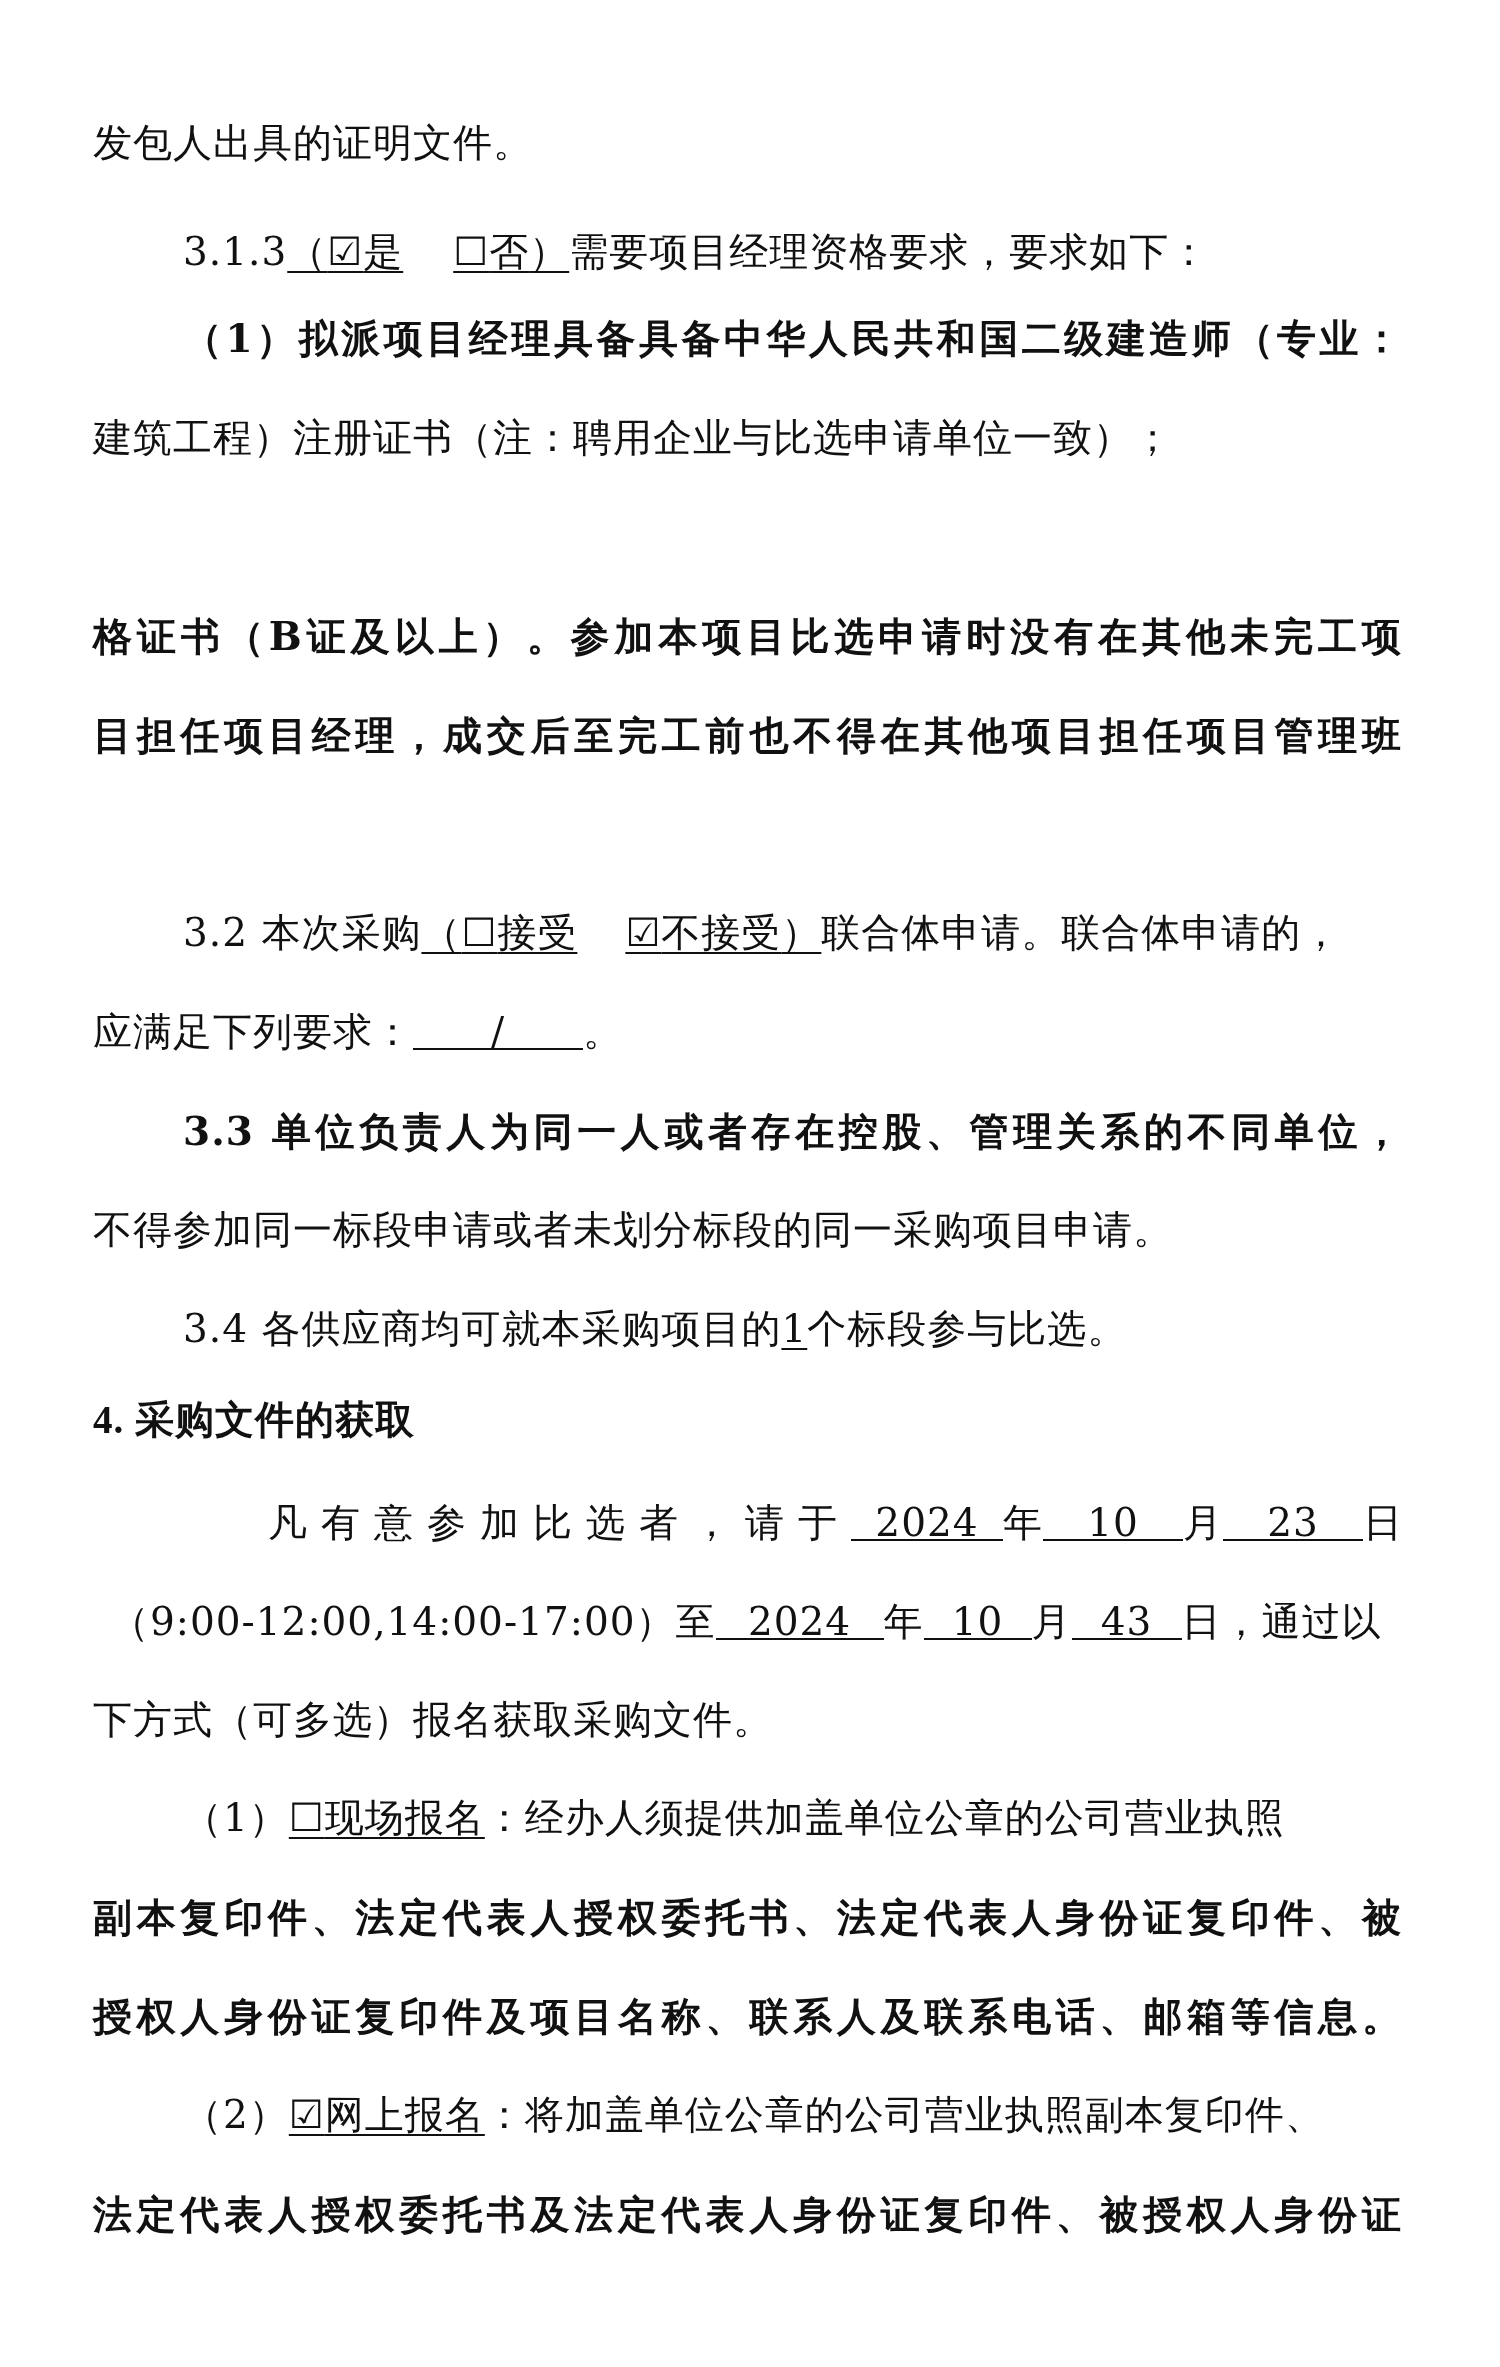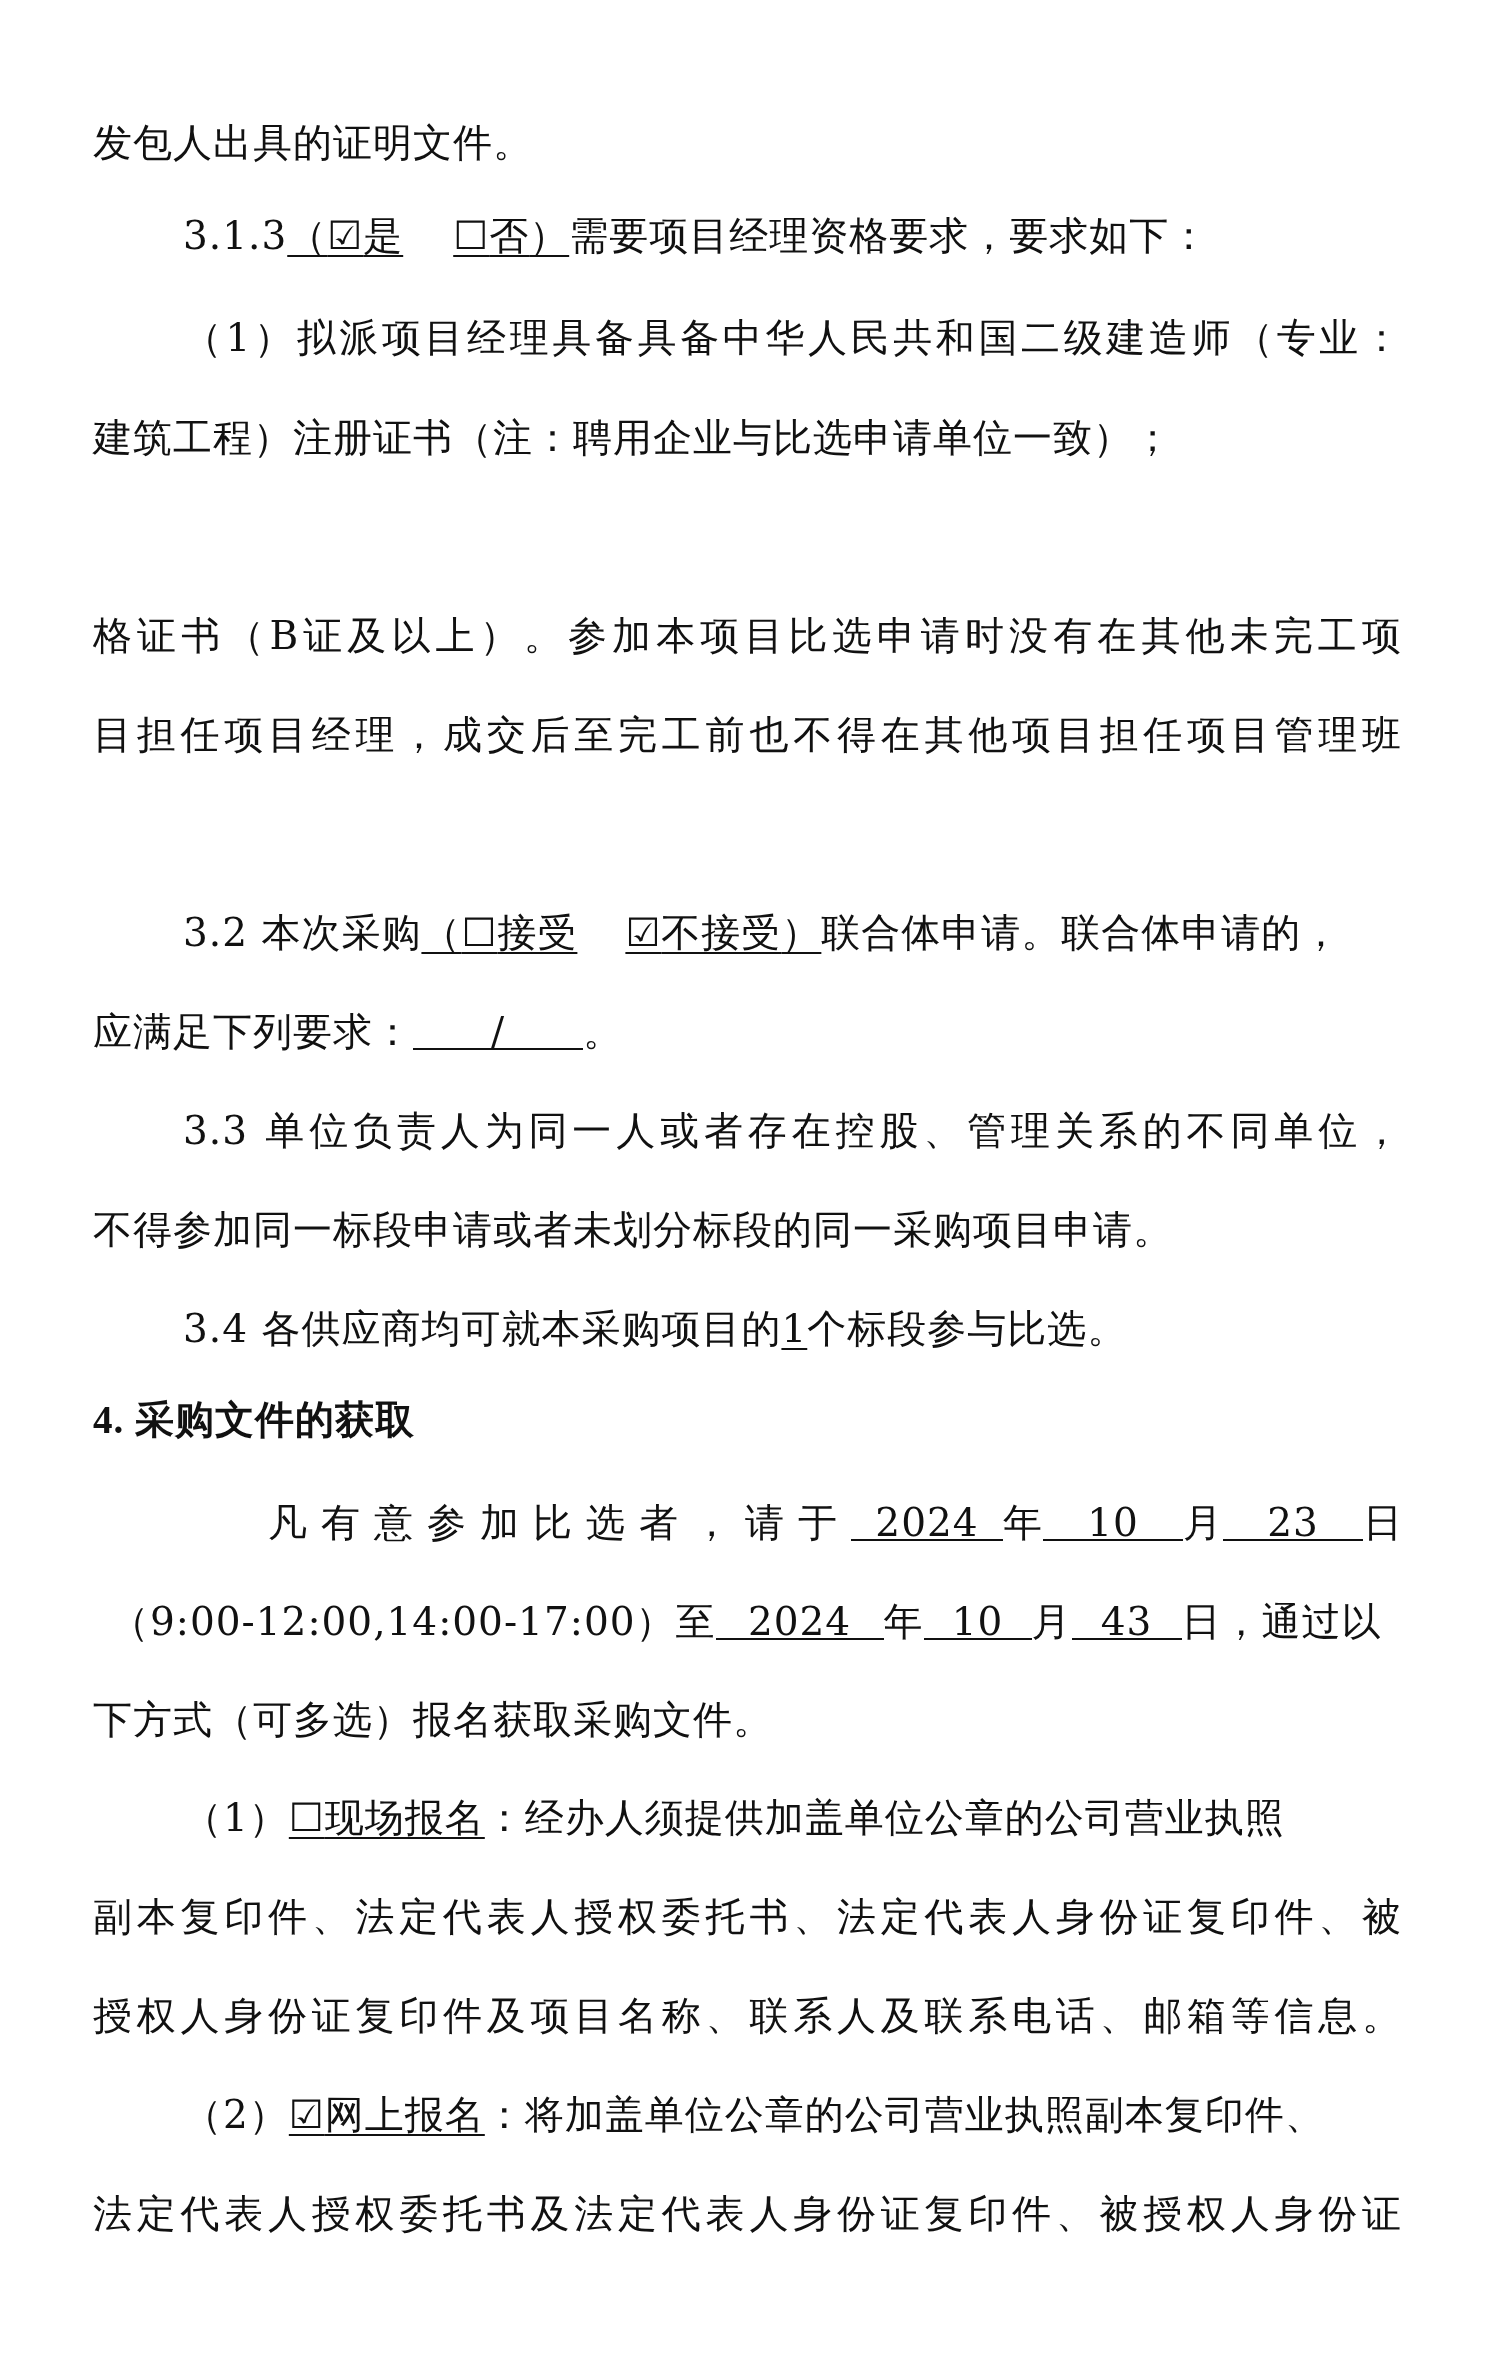--- a/index.html
+++ b/index.html
@@ -1,38 +1,38 @@
 <!DOCTYPE html>
 <html><head>
 <meta charset="utf-8">
 <style>
   html, body { margin: 0; padding: 0; background: #ffffff; }
   body { width: 1500px; height: 2367px; position: relative; overflow: hidden;
          font-family: "DejaVu Serif", "Liberation Serif", serif; color: #111111; }
   .page { position: absolute; left: 0; top: 0; width: 1310px; height: 2367px; background: #ffffff; }
   .line { position: absolute; left: 93px; width: 1309px; height: 56px;
           font-size: 39px; line-height: 56px; white-space: nowrap; letter-spacing: 1px; }
-  .line.just { text-align: justify; text-align-last: justify; }
+  .line.just { text-align: justify; text-align-last: justify; font-weight: bold; }
   .line.indent { left: 183px; width: 1219px; }
   .u { text-decoration: underline; text-decoration-thickness: 2px; text-underline-offset: 6px; }
   .heading { font-family: Liberation Serif, serif; font-weight: bold; }
   .blank { display: inline-block; border-bottom: 2px solid #111; height: 44px; vertical-align: top;
            text-align: center; }
   .sp { display: inline-block; }
 </style>
 </head>
 <body>
 
 <div class="page">
 
   <div class="line" style="top:115px">
     <span>发包人出具的证明文件。</span>
   </div>
 
-  <div class="line indent" style="top:208px">
+  <div class="line indent" style="top:224px">
     <span>3.1.3</span><span class="u"><span>（</span><span>☑</span><span>是</span><span class="sp" style="width:50px"></span><span>☐</span><span>否</span><span>）</span></span><span>需要项目经理资格要求，要求如下：</span>
   </div>
 
   <div class="line indent just" style="top:310px">
     <span>（1）拟派项目经理具备具备中华人民共和国二级建造师（专业：</span>
   </div>
   <div class="line" style="top:410px">
     <span>建筑工程）注册证书（注：聘用企业与比选申请单位一致）；</span>
   </div>
 

